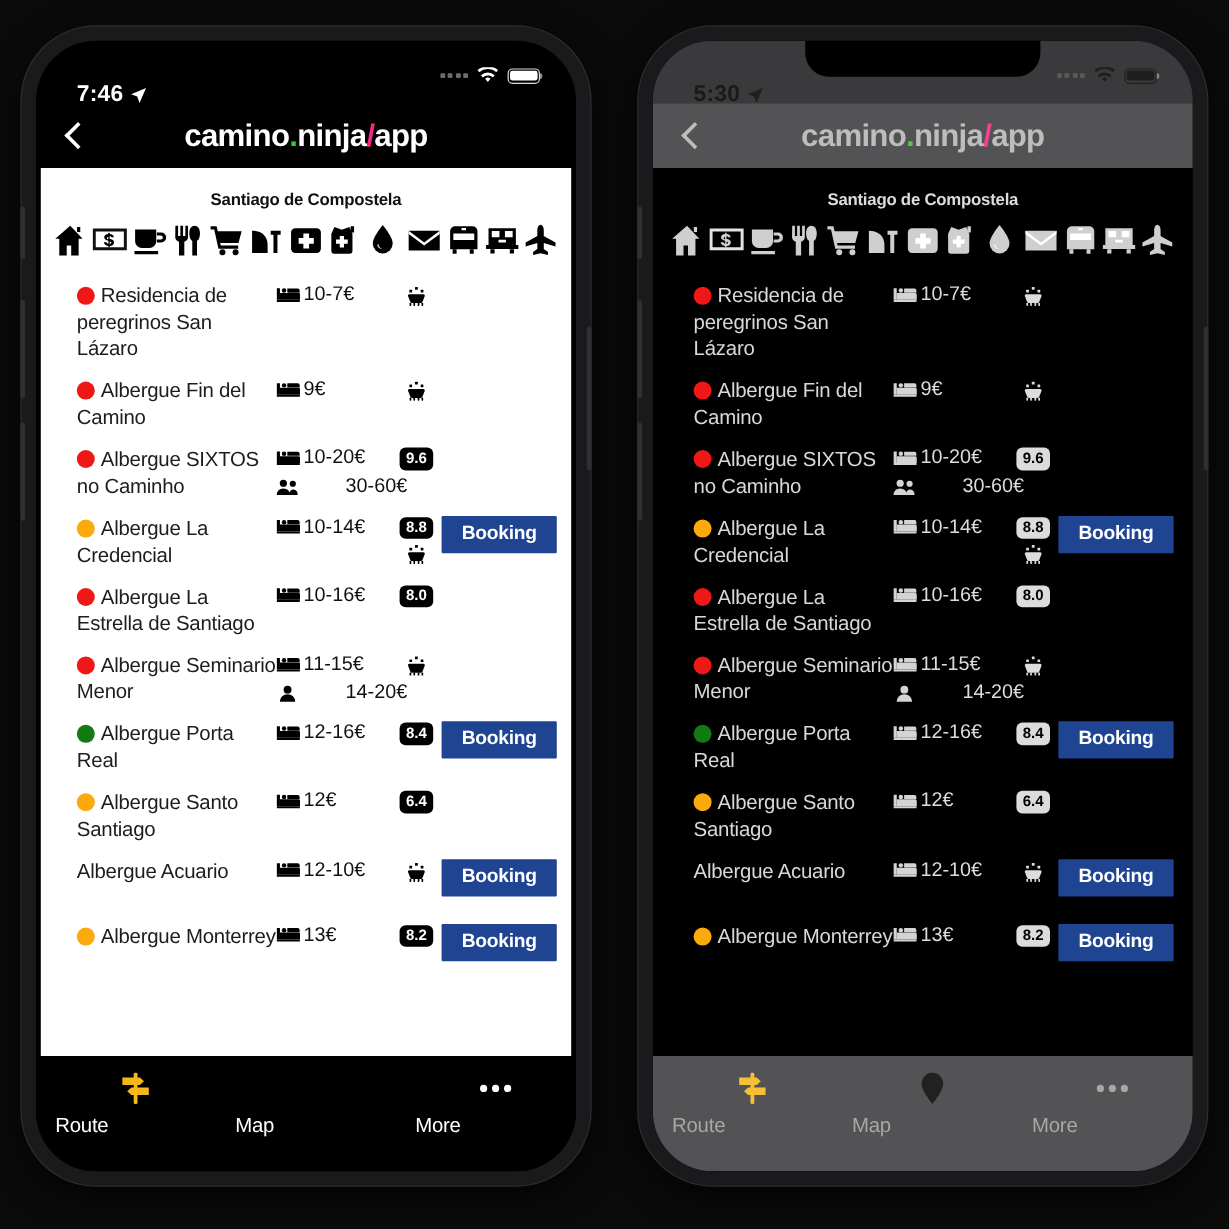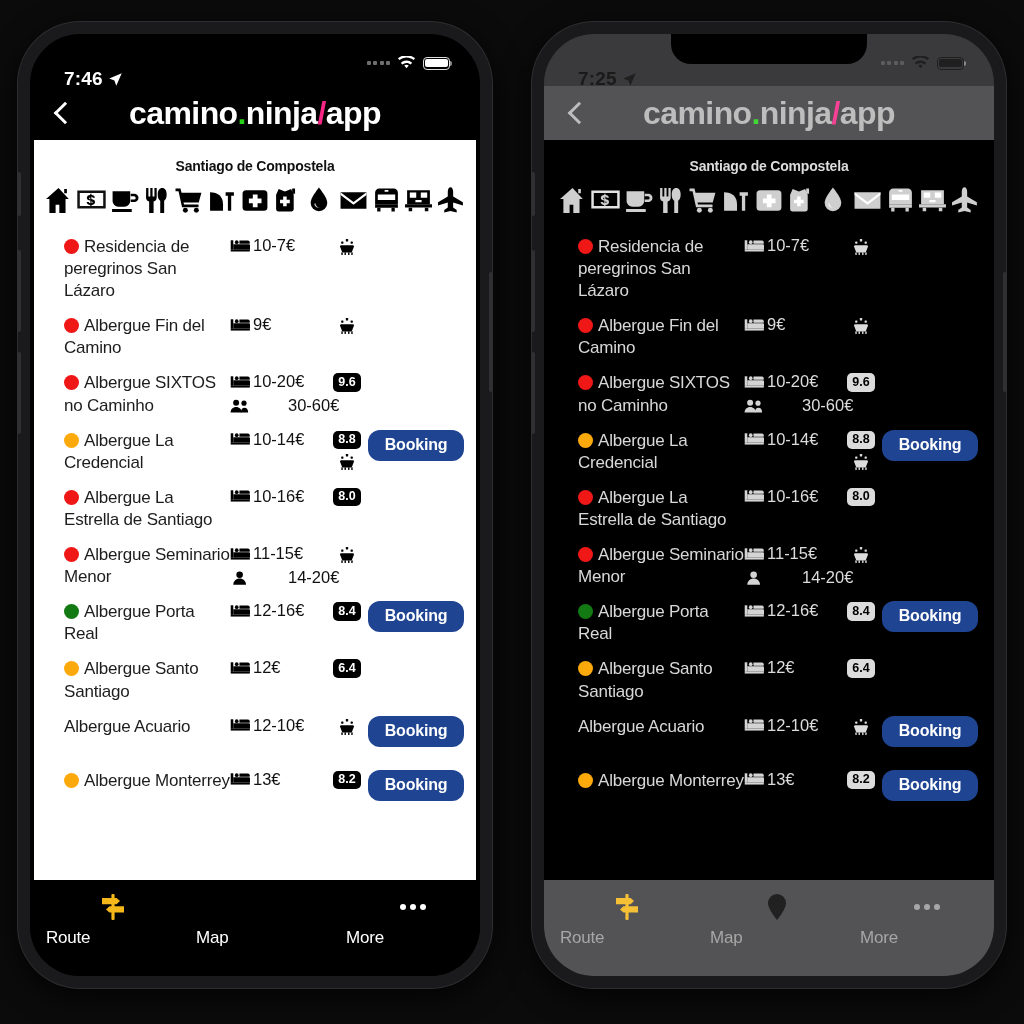--- a/index.html
+++ b/index.html
@@ -76,21 +76,21 @@
   .backchev {
     position: absolute; left: 20px; top: 50%; transform: translateY(-50%);
     width: 22px; height: 22px; cursor: pointer;
   }
   .backchev::before {
     content:''; position:absolute; left:7px; top:3px;
     width:13px; height:13px;
     border-left:3.6px solid #fff; border-bottom:3.6px solid #fff;
     transform: rotate(45deg);
   }
-  .brand { font-size: 32px; font-weight: 800; color: #fff; letter-spacing: -.6px; }
+  .brand { font-size: 26px; font-weight: 800; color: #fff; letter-spacing: -.6px; }
   .brand .dot { color: #27d119; }
   .brand .slash { color: #f72585; }
 
   
   .content {
     flex: 1 1 auto; background: #fff; color: #111;
     margin: 0 4px; position: relative; overflow: hidden;
   }
   .city {
     text-align: center; font-size: 14px; font-weight: 700;
@@ -122,21 +122,21 @@
   .rextra { flex: 0 0 auto; width: 42px; padding-top: 2px; display: flex; flex-direction: column; align-items: center; gap: 3px; }
   .badge {
     background: #000; color: #fff; font-size: 12.5px; font-weight: 700;
     border-radius: 5px; padding: 1.5px 5px; line-height: 1.25;
   }
   .sheep { width: 20px; height: 20px; fill: #000; }
   .rbtn { flex: 0 0 auto; width: 98px; padding-top: 1px; }
   .booking {
     display: block; width: 96px; background: #1f4491; color: #fff;
     font-size: 16px; font-weight: 700; text-align: center;
-    border: none; border-radius: 12px; padding: 6px 0 7px;
+    border: none; border-radius: 1px; padding: 6px 0 7px;
     cursor: pointer; font-family: inherit; letter-spacing: -.2px;
   }
 
   
   .tabbar {
     flex: 0 0 96px; background: #000; display: flex;
     align-items: flex-start; padding-top: 12px; z-index: 20;
   }
   .tab { flex: 1 1 0; cursor: pointer; padding-left: 16px; }
   .tab .ti { height: 30px; display: flex; align-items: center; justify-content: center; }
@@ -590,21 +590,21 @@
     <i class="sidebtn sb1"></i>
     <i class="sidebtn sb2"></i>
     <i class="sidebtn sb3"></i>
     <i class="sidebtn sbr"></i>
     <div class="screen">
       <div class="notch"></div>
       <div class="hdrdim"></div>
 
       <div class="statusbar dimhdr">
         <div class="st-left">
-          <span>7:25</span>
+          <span>5:30</span>
           <svg viewBox="0 0 24 24" width="15" height="15">
               <path d="M22 2L2 10.5l8.2 2.9L13.2 22z" fill="#1f1f1f"></path>
             </svg>
         </div>
         <div class="st-right">
           <span class="dots4">
               <i></i>
               <i></i>
               <i></i>
               <i></i>

